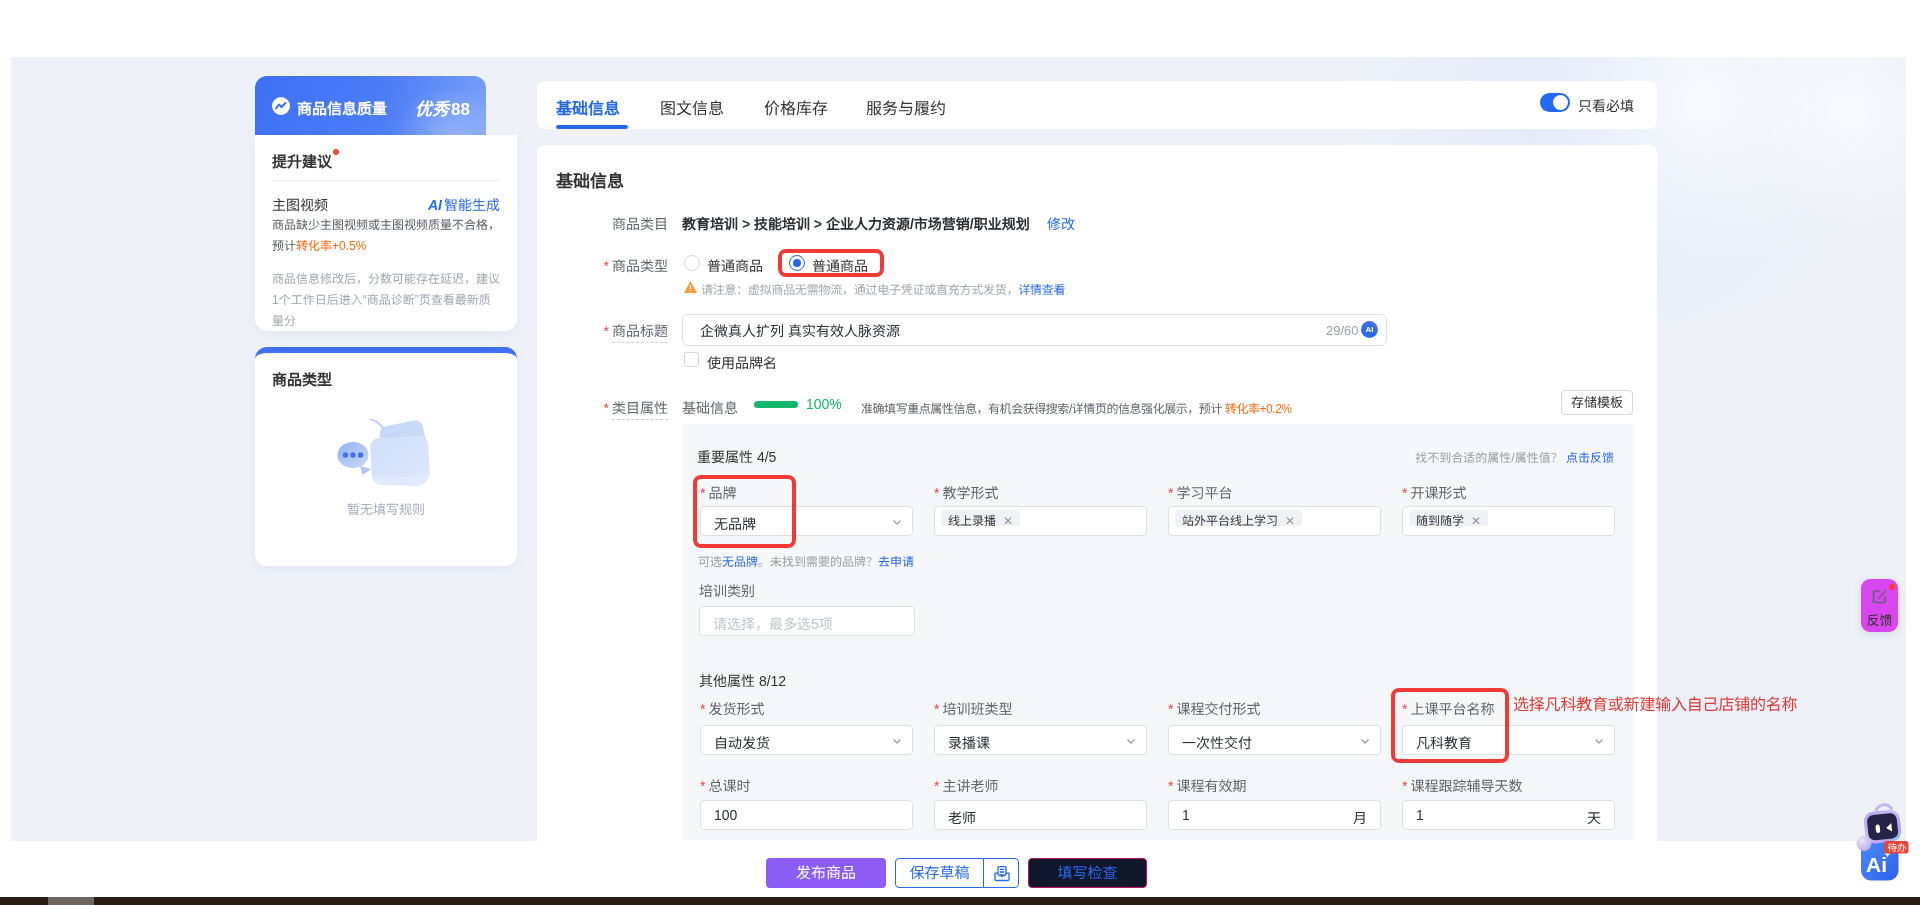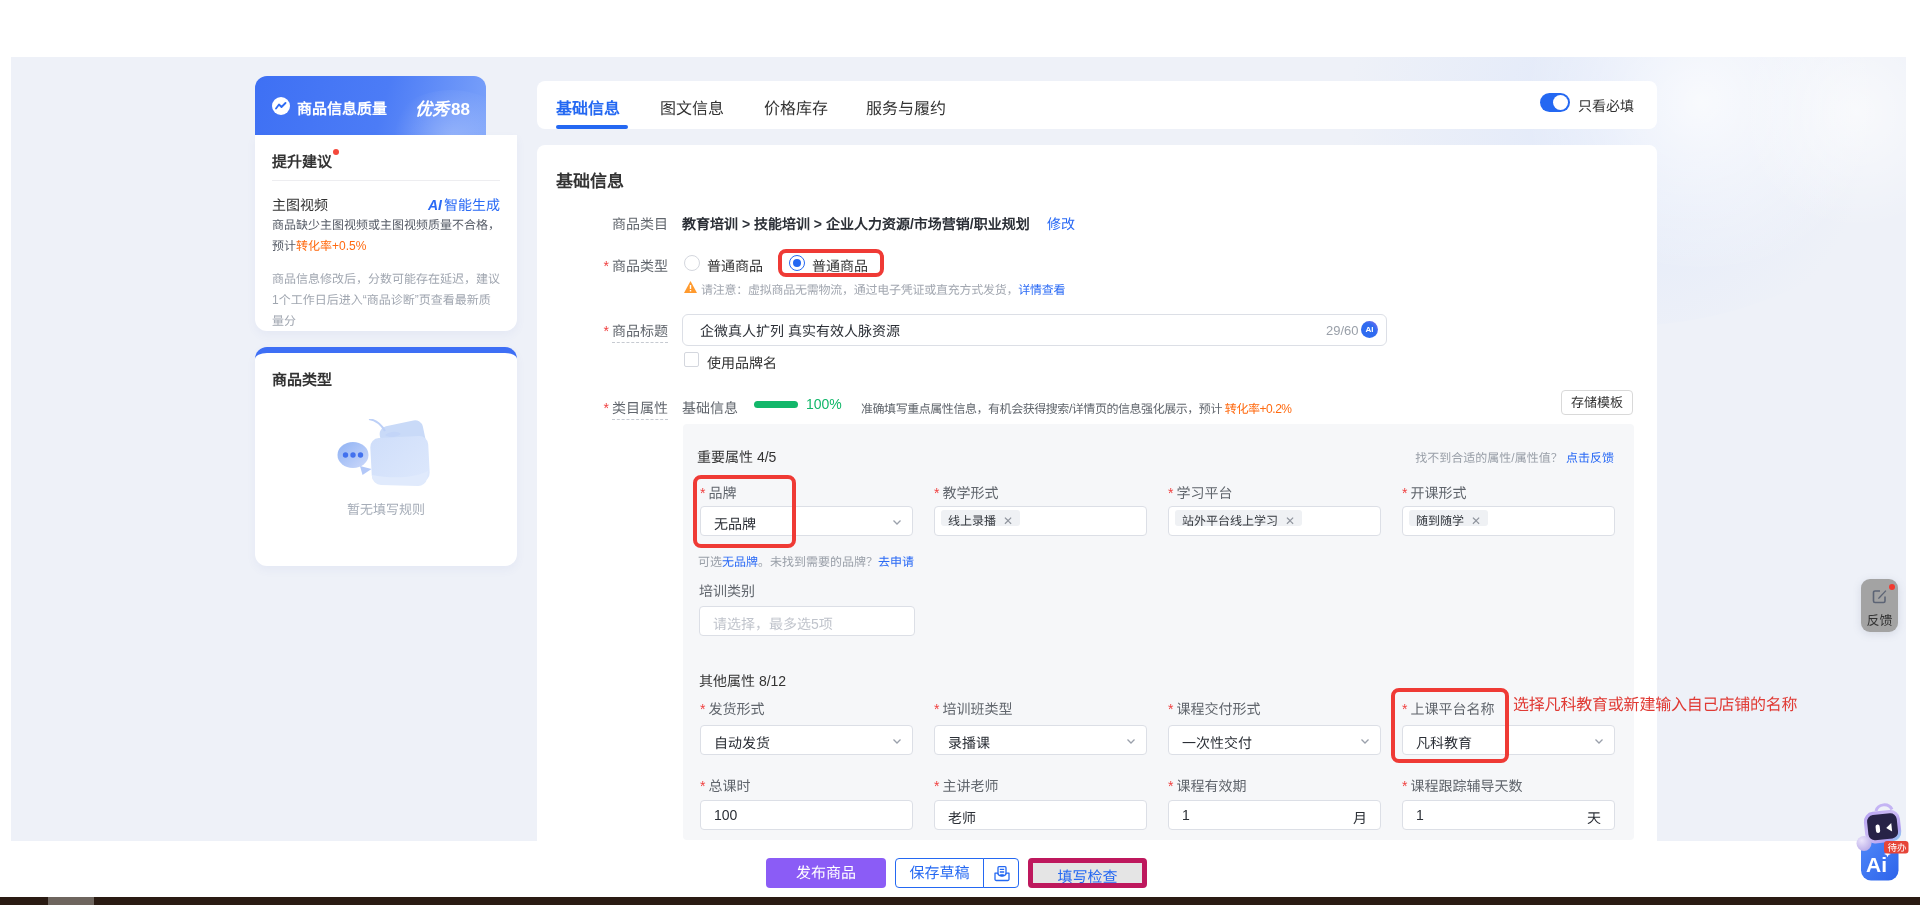--- a/index.html
+++ b/index.html
@@ -105,26 +105,26 @@
 
 .redbox{position:absolute;border:4px solid #ef3a35;border-radius:8px;background:transparent;}
 #redtxt{left:1513px;top:691px;font-size:16px;color:#e03a34;letter-spacing:-.2px;}
 
 #bottombar{left:0;top:841px;width:1920px;height:56px;background:#fff;}
 #pubbtn{left:766px;top:17px;width:120px;height:30px;background:#8b5cf6;border-radius:4px;
  color:#fff;font-size:15px;text-align:center;line-height:30px;}
 #draftbtn{left:895px;top:17px;width:89px;height:30px;border:1px solid #2468f2;border-radius:4px 0 0 4px;
  color:#2468f2;font-size:15px;text-align:center;line-height:28px;background:#fff;}
 #drafticon{left:983px;top:17px;width:36px;height:30px;border:1px solid #2468f2;border-radius:0 4px 4px 0;background:#fff;}
-#checkbtn{left:1028px;top:17px;width:119px;height:30px;border:5px solid #be185d;border-radius:4px;
- color:#2468f2;font-size:15px;text-align:center;line-height:28px;background:#e5e5e5;}
+#checkbtn{left:1028px;top:17px;width:119px;height:30px;border:1px solid #be185d;border-radius:4px;
+ color:#2468f2;font-size:15px;text-align:center;line-height:28px;background:#0f172a;}
 #darkstrip{left:0;top:897px;width:1920px;height:8px;background:#2a1b13;}
 #scrollseg{left:48px;top:897px;width:46px;height:8px;background:#6e655e;}
 
-#fbcard{left:1861px;top:579px;width:37px;height:53px;background:#a3a3a3;border-radius:9px;
+#fbcard{left:1861px;top:579px;width:37px;height:53px;background:#d946ef;border-radius:9px;
  box-shadow:0 2px 8px rgba(100,110,140,.18);}
 #fbtxt{left:0;top:31px;width:100%;text-align:center;font-size:13px;color:#333;}
 #fbdot{left:28px;top:5px;width:6px;height:6px;border-radius:50%;background:#f23a30;}
 #rightstrip{left:1906px;top:0;width:14px;height:905px;background:#fff;}
 </style>
 </head>
 <body>
 <div id="page">
 
   <div id="graybg" class="abs">

